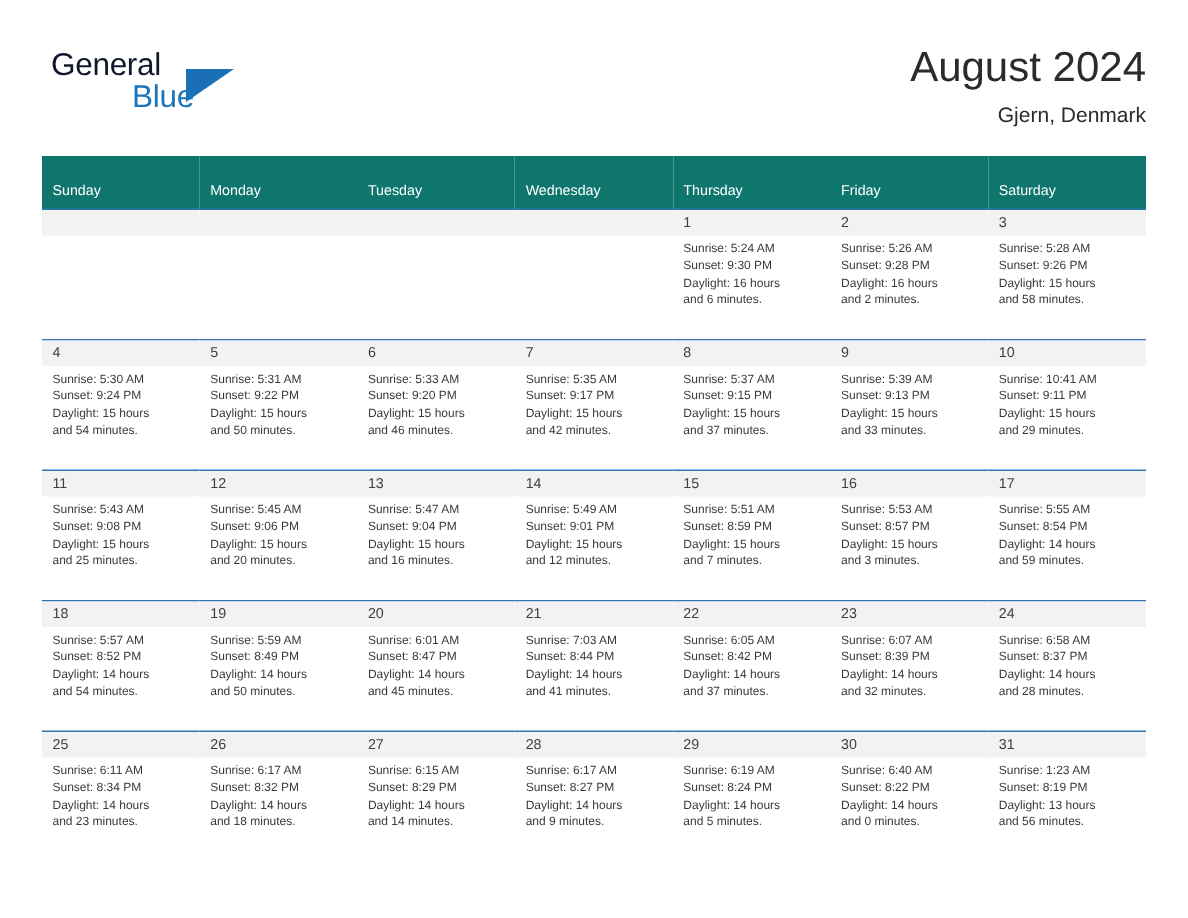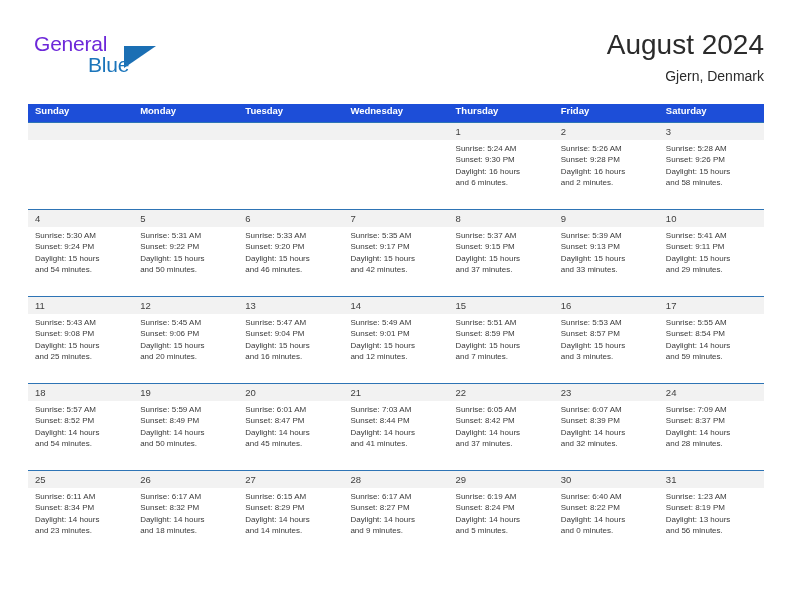--- a/index.html
+++ b/index.html
@@ -35,21 +35,21 @@
     top: 4px;
     width: 180px;
     height: 56px;
   }
   .brand-general {
     position: absolute;
     left: 6px;
     top: 0px;
     font-size: 21px;
     letter-spacing: -0.2px;
-    color: #6d28d9;
+    color: #0f172a;
     font-family: "Liberation Sans", sans-serif;
   }
   .brand-blue {
     position: absolute;
     left: 60px;
     top: 21px;
     font-size: 21px;
     letter-spacing: -0.2px;
     color: #1b75bb;
     font-family: "Liberation Sans", sans-serif;
@@ -89,26 +89,26 @@
   
   .calendar {
     position: absolute;
     left: 28px;
     top: 104px;
     width: 736px;
     border-collapse: collapse;
     table-layout: fixed;
   }
   .calendar th {
-    background: #1d4ed8;
+    background: #0f766e;
     color: #ffffff;
     font-size: 9.5px;
-    font-weight: bold;
+    font-weight: normal;
     text-align: left;
-    padding: 1px 0 6px 7px;
+    padding: 18px 0 6px 7px;
     height: 11px;
     border: none;
   }
   .calendar td {
     width: 105.14px;
     height: 86px;
     vertical-align: top;
     padding: 0;
     border: none;
     border-top: 1px solid #2e74b5;
@@ -296,21 +296,21 @@
                 <div>Sunset: 9:13 PM</div>
                 <div>Daylight: 15 hours</div>
                 <div>and 33 minutes.</div>
               </div>
             </div>
           </td>
           <td>
             <div class="daycell">
               <div class="dayband">10</div>
               <div class="dayinfo">
-                <div>Sunrise: 5:41 AM</div>
+                <div>Sunrise: 10:41 AM</div>
                 <div>Sunset: 9:11 PM</div>
                 <div>Daylight: 15 hours</div>
                 <div>and 29 minutes.</div>
               </div>
             </div>
           </td>
         </tr>
         <tr class="week-row">
           <td>
             <div class="daycell">
@@ -454,21 +454,21 @@
                 <div>Sunset: 8:39 PM</div>
                 <div>Daylight: 14 hours</div>
                 <div>and 32 minutes.</div>
               </div>
             </div>
           </td>
           <td>
             <div class="daycell">
               <div class="dayband">24</div>
               <div class="dayinfo">
-                <div>Sunrise: 7:09 AM</div>
+                <div>Sunrise: 6:58 AM</div>
                 <div>Sunset: 8:37 PM</div>
                 <div>Daylight: 14 hours</div>
                 <div>and 28 minutes.</div>
               </div>
             </div>
           </td>
         </tr>
         <tr class="week-row">
           <td>
             <div class="daycell">

